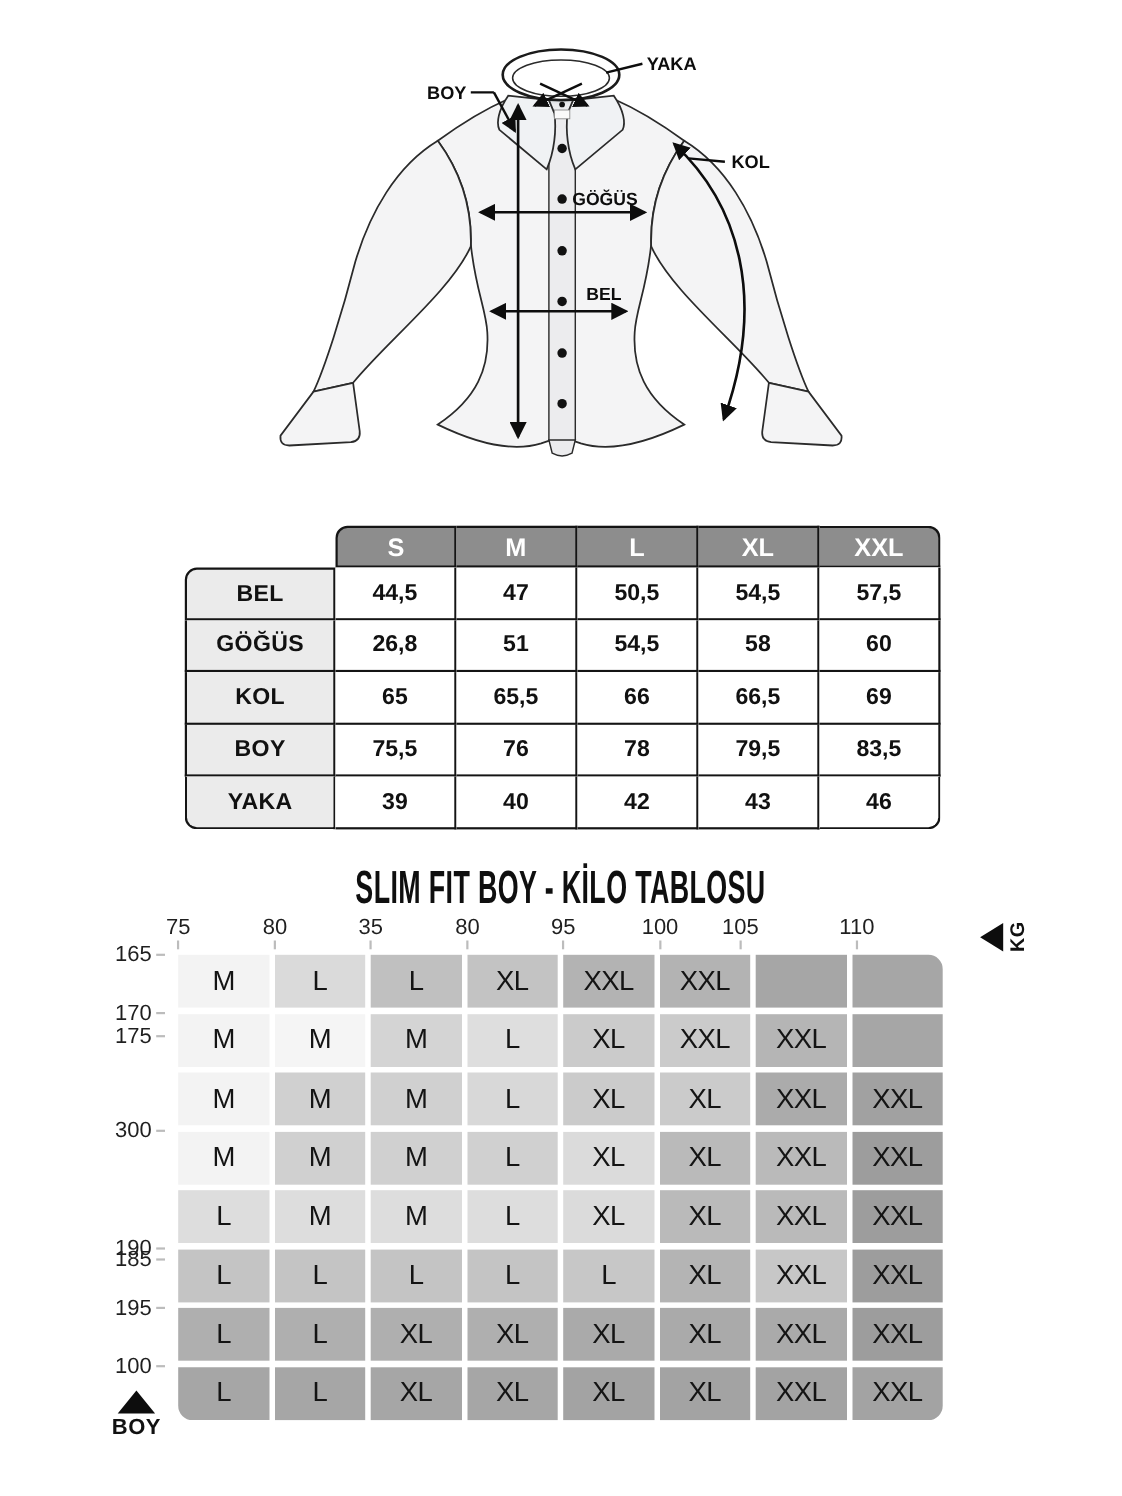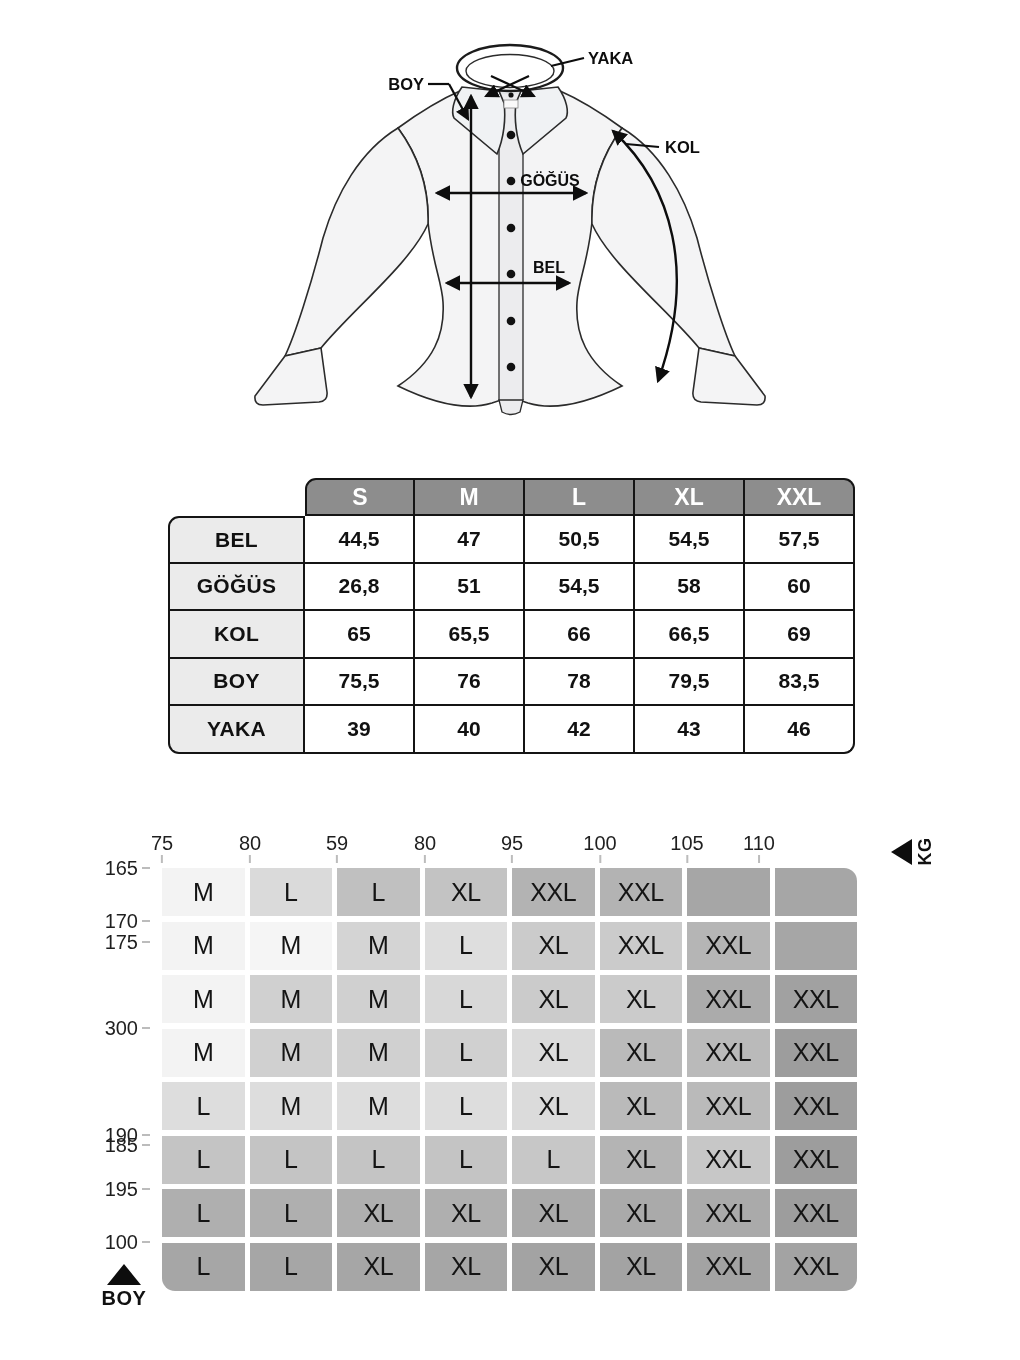--- a/index.html
+++ b/index.html
@@ -172,50 +172,53 @@
     <div class="t1-val">83,5</div>
 
     <div class="t1-label">YAKA</div>
     <div class="t1-val">39</div>
     <div class="t1-val">40</div>
     <div class="t1-val">42</div>
     <div class="t1-val">43</div>
     <div class="t1-val">46</div>
   </div>
 
+  <div class="title-row" style="top:788px">
+    <span class="cond">SLIM FIT BOY - KİLO TABLOSU</span>
+  </div>
 
   <div class="kgtick" style="left:162px">
       <span class="tlabel">75</span>
       <span class="vdash"></span>
     </div>
   <div class="kgtick" style="left:250px">
       <span class="tlabel">80</span>
       <span class="vdash"></span>
     </div>
   <div class="kgtick" style="left:337px">
-      <span class="tlabel">59</span>
+      <span class="tlabel">35</span>
       <span class="vdash"></span>
     </div>
   <div class="kgtick" style="left:425px">
       <span class="tlabel">80</span>
       <span class="vdash"></span>
     </div>
   <div class="kgtick" style="left:512px">
       <span class="tlabel">95</span>
       <span class="vdash"></span>
     </div>
   <div class="kgtick" style="left:600px">
       <span class="tlabel">100</span>
       <span class="vdash"></span>
     </div>
-  <div class="kgtick" style="left:687px">
+  <div class="kgtick" style="left:673px">
       <span class="tlabel">105</span>
       <span class="vdash"></span>
     </div>
-  <div class="kgtick" style="left:759px">
+  <div class="kgtick" style="left:779px">
       <span class="tlabel">110</span>
       <span class="vdash"></span>
     </div>
 
   <div class="kg-marker">
     <div class="tri-left"></div>
     <div class="kg-text">KG</div>
   </div>
 
   <div class="boytick" style="top:856px">

